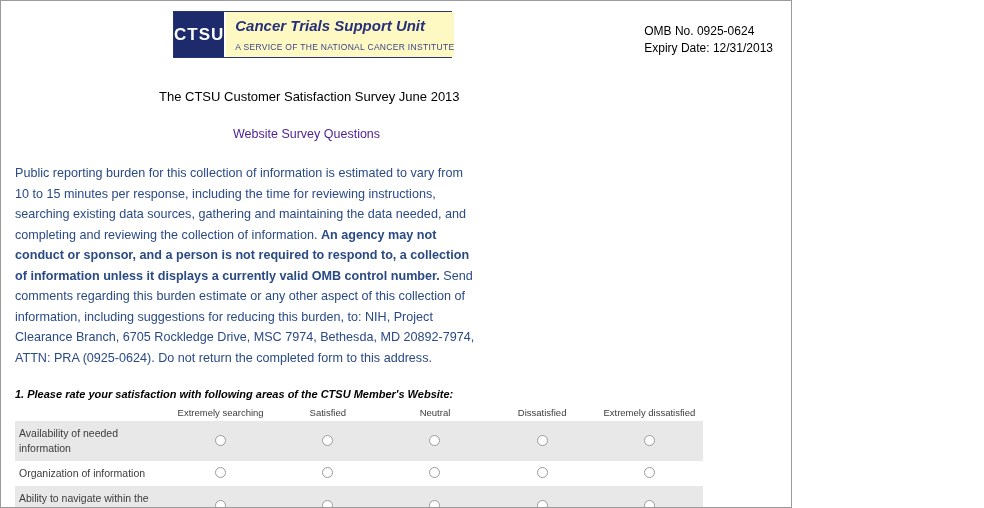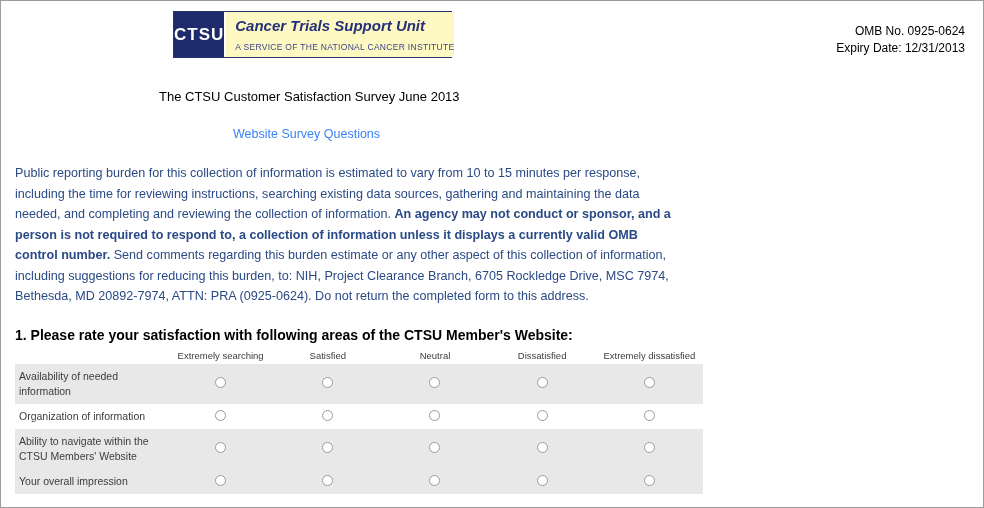--- a/index.html
+++ b/index.html
@@ -8,21 +8,21 @@
   }
   body {
     width: 984px;
     height: 508px;
     background: #ffffff;
     font-family: "Liberation Sans", sans-serif;
     overflow: hidden;
   }
   .page {
     position: relative;
-    width: 984px;
+    width: 792px;
     height: 508px;
     box-sizing: border-box;
     border: 1px solid #9b9b9b;
     background: #ffffff;
     overflow: hidden;
   }
   .content {
     position: absolute;
     left: 14px;
     top: 4px;
@@ -80,57 +80,58 @@
     color: #3a4488;
     font-size: 8.5px;
     letter-spacing: 0.3px;
     margin-top: 8px;
     white-space: nowrap;
   }
   .omb {
     position: absolute;
     right: 6px;
     top: 18px;
-    text-align: right;
+    text-align: left;
     font-size: 12px;
     color: #000000;
     line-height: 17px;
   }
   
   .survey-title {
     margin-left: 144px;
     margin-top: 22px;
     font-size: 13px;
     color: #000000;
     font-weight: normal;
   }
   .section-title {
     margin-left: 218px;
     margin-top: 23px;
     font-size: 12.5px;
-    color: #3b82f6;
+    color: #4c1d95;
   }
   
   .burden {
     margin-top: 22px;
     margin-right: 300px;
     color: #2a4a86;
     font-size: 12.6px;
     line-height: 20.5px;
     text-align: left;
   }
   .burden b {
     font-weight: bold;
   }
   
   .question {
     margin-top: 20px;
-    font-size: 14px;
+    font-size: 11px;
     font-weight: bold;
     color: #000000;
+    font-style: italic;
   }
   .matrix {
     margin-top: 6px;
     width: 688px;
     border-collapse: collapse;
     table-layout: fixed;
   }
   .matrix col.labelcol { width: 152px; }
   .matrix th {
     font-size: 9.5px;

